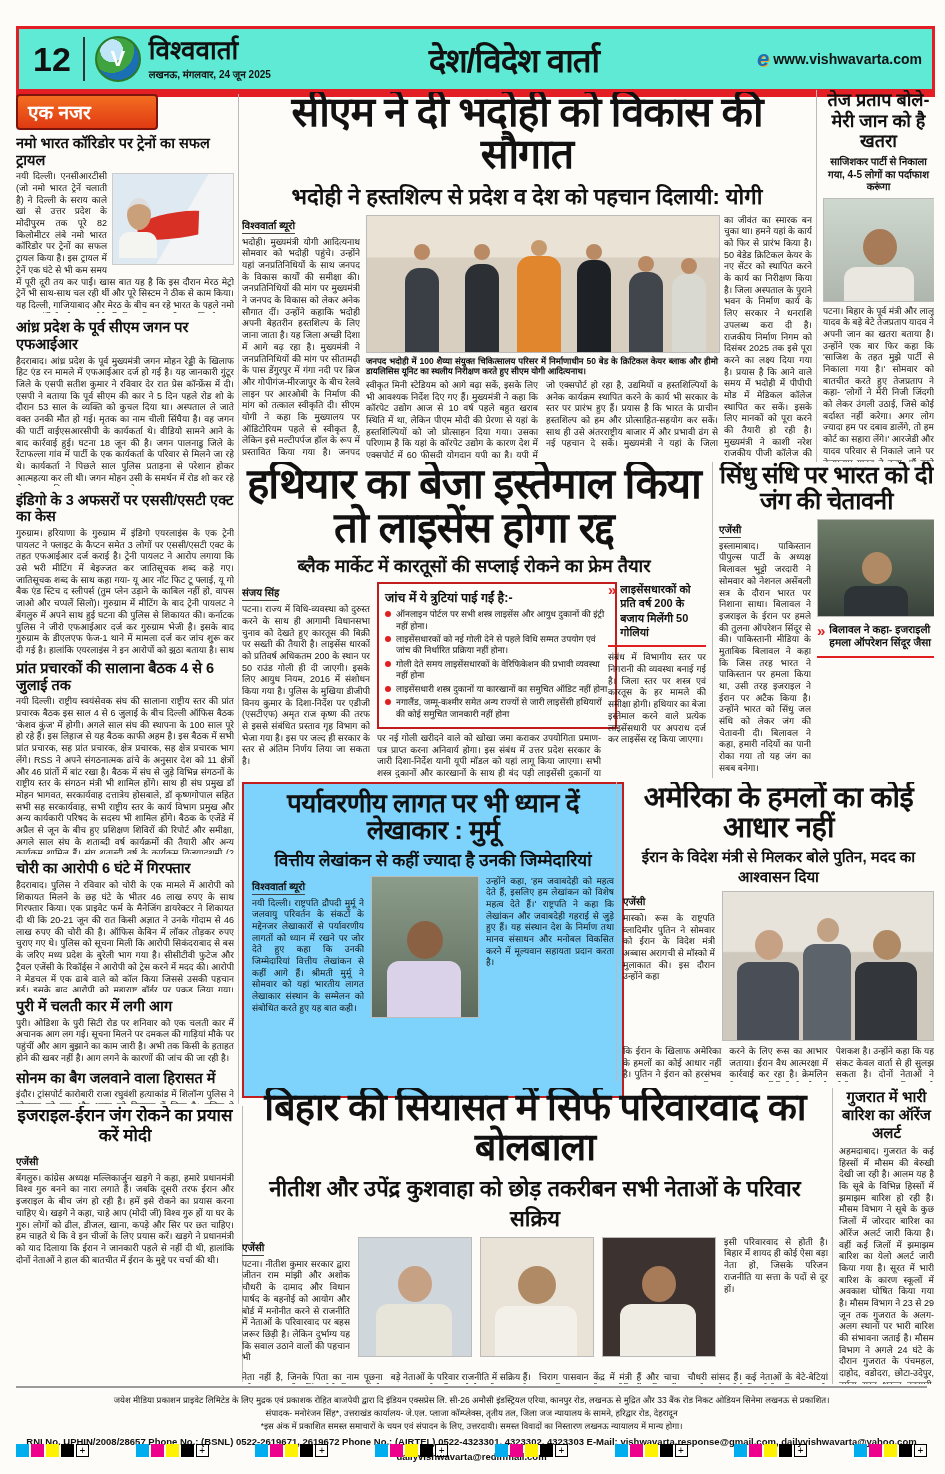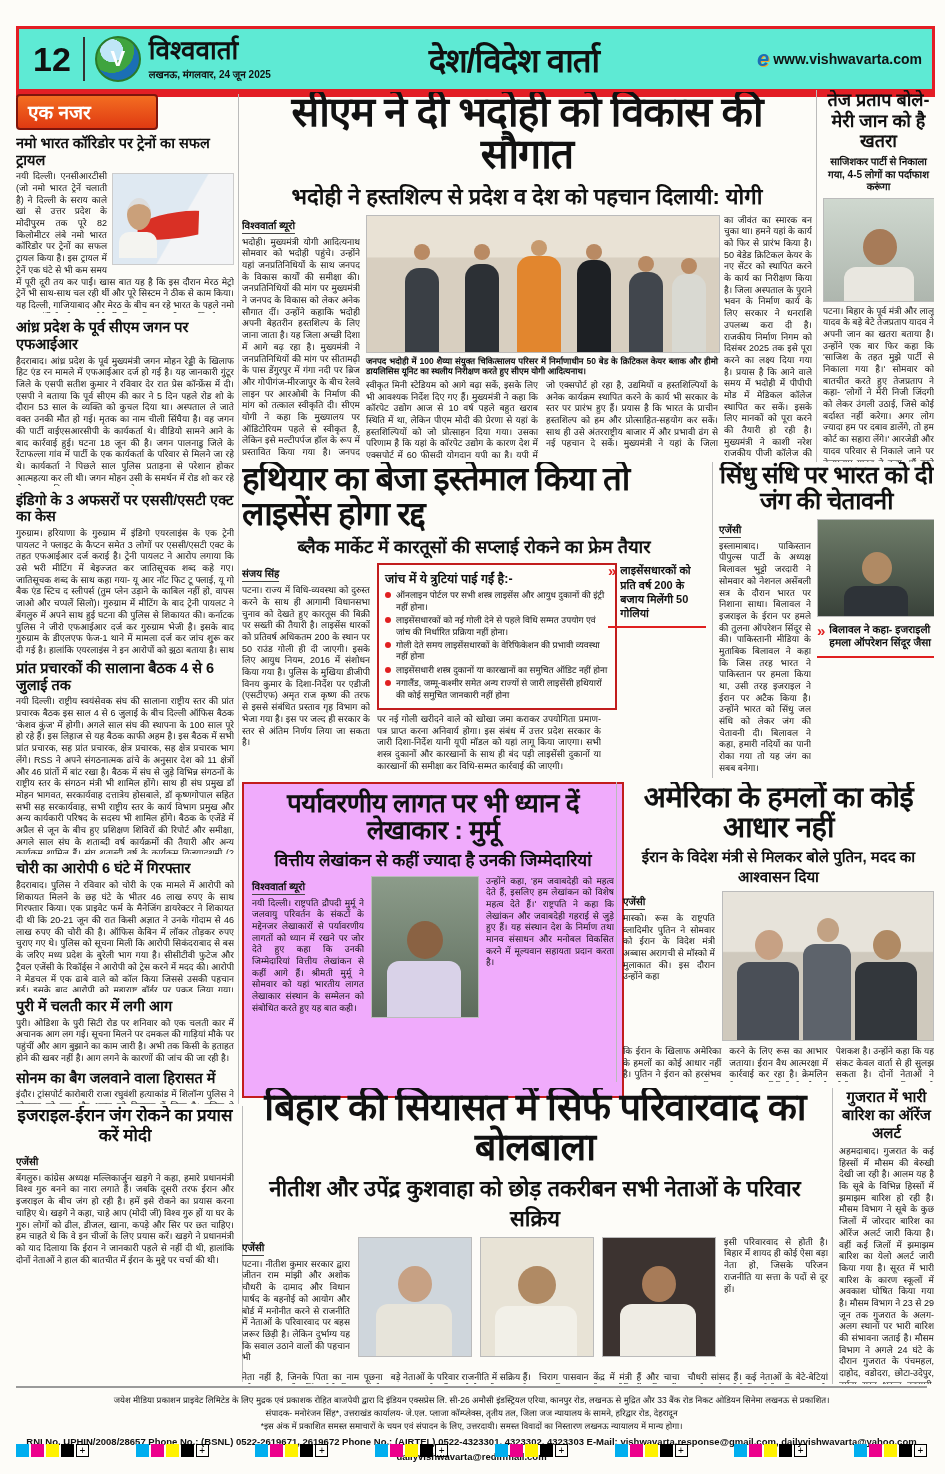--- a/index.html
+++ b/index.html
@@ -54,41 +54,41 @@
   .lp-fig.w1{left:305px;height:78px;background:#d9d9d2;}
   .lp-head{position:absolute;width:16px;height:16px;border-radius:50%;background:#b98a63;bottom:92px;}
   .lead-sub{column-count:2;column-gap:8px;margin-top:3px;height:88px;overflow:hidden;}
   
   .tej{left:816px;top:90px;width:111px;height:372px;border-left:1px solid #bbb;padding-left:6px;overflow:hidden;}
   .tej-h1{font-size:18px;font-weight:bold;text-align:center;line-height:1.15;}
   .tej-h2{font-size:10px;font-weight:bold;text-align:center;margin:4px 0;line-height:1.25;}
   .tej-photo{width:100%;height:102px;background:linear-gradient(#cfd8cf,#aeb6ae);}
   
   .weapons{left:242px;top:462px;width:464px;height:316px;overflow:hidden;}
-  .wp-h1{font-size:33px;font-weight:bold;letter-spacing:-1px;line-height:1.05;}
+  .wp-h1{font-size:42px;font-weight:bold;text-align:center;letter-spacing:-1px;line-height:1.05;}
   .wp-h2{font-size:18px;font-weight:bold;text-align:center;margin-top:3px;}
   .wp-row{display:flex;gap:7px;margin-top:5px;}
   .wp-c1{width:128px;flex:none;}
   .wp-box{width:224px;flex:none;border:2px solid #c21d1d;padding:5px 6px;background:#fffdf9;}
   .wp-box-title{font-size:12.5px;font-weight:bold;margin-bottom:3px;}
   .wp-li{display:flex;gap:5px;font-size:8.8px;line-height:1.3;margin-bottom:2px;}
   .dot{width:6px;height:6px;border-radius:50%;background:#e02020;flex:none;margin-top:2px;}
   .wp-c3{flex:1;}
   .pq{display:flex;gap:4px;font-size:11px;font-weight:bold;line-height:1.3;border-bottom:2px solid #e02020;padding-bottom:6px;}
   .pq .mark{color:#e02020;font-size:15px;line-height:1;}
   .wp-after{font-size:9px;line-height:1.3;margin-top:4px;}
   
   .sindhu{left:712px;top:462px;width:215px;height:316px;border-left:1px solid #bbb;padding-left:6px;overflow:hidden;}
   .sd-h1{font-size:24px;font-weight:bold;text-align:center;line-height:1.1;letter-spacing:-0.5px;}
   .sd-row{display:flex;gap:6px;margin-top:4px;}
   .sd-c1{width:92px;flex:none;}
   .sd-c2{flex:1;}
   .sd-photo{width:100%;height:96px;background:linear-gradient(#6f7d6a,#39423a);}
   
-  .murmu{left:242px;top:782px;width:362px;height:300px;border:2px solid #c21d1d;padding:6px 8px;overflow:hidden;background:#f0abfc;}
+  .murmu{left:242px;top:782px;width:362px;height:300px;border:2px solid #c21d1d;padding:6px 8px;overflow:hidden;background:#7dd3fc;}
   .mu-h1{font-size:26px;font-weight:bold;text-align:center;letter-spacing:-0.5px;line-height:1.05;}
   .mu-h2{font-size:17px;font-weight:bold;text-align:center;margin-top:3px;}
   .mu-row{display:flex;gap:7px;margin-top:5px;}
   .mu-c1{width:112px;flex:none;}
   .mu-photo{width:106px;height:140px;flex:none;background:linear-gradient(#8c9c8a,#5d6b5c);}
   .mu-c3{flex:1;}
   
   .putin{left:616px;top:782px;width:311px;height:300px;border-left:1px solid #bbb;padding-left:6px;overflow:hidden;}
   .pu-h1{font-size:29px;font-weight:bold;text-align:center;letter-spacing:-0.5px;line-height:1.05;}
   .pu-h2{font-size:15px;font-weight:bold;text-align:center;margin-top:3px;}
@@ -263,20 +263,21 @@
             <span>नगालैंड, जम्मू-कश्मीर समेत अन्य राज्यों से जारी लाइसेंसी हथियारों की कोई समुचित जानकारी नहीं होना</span>
           </div>
       </div>
       <div class="wp-after jt" style="height:88px;overflow:hidden;">पर नई गोली खरीदने वाले को खोखा जमा कराकर उपयोगिता प्रमाण-पत्र प्राप्त करना अनिवार्य होगा। इस संबंध में उत्तर प्रदेश सरकार के जारी दिशा-निर्देश यानी यूपी मॉडल को यहां लागू किया जाएगा। सभी शस्त्र दुकानों और कारखानों के साथ ही बंद पड़ी लाइसेंसी दुकानों या कारखानों की समीक्षा कर विधि-सम्मत कार्रवाई की जाएगी।</div>
     </div>
     <div class="wp-c3">
       <div class="pq">
           <span class="mark">»</span>
           <span>लाइसेंसधारकों को प्रति वर्ष 200 के बजाय मिलेंगी 50 गोलियां</span>
         </div>
+      <div class="body-txt jt" style="margin-top:5px;height:170px;overflow:hidden;">संबंध में विभागीय स्तर पर निगरानी की व्यवस्था बनाई गई है। जिला स्तर पर शस्त्र एवं कारतूस के हर मामले की समीक्षा होगी। हथियार का बेजा इस्तेमाल करने वाले प्रत्येक लाइसेंसधारी पर अपराध दर्ज कर लाइसेंस रद्द किया जाएगा।</div>
     </div>
   </div>
 </div>
 
 <div class="abs sindhu">
   <div class="sd-h1">सिंधु संधि पर भारत को दी जंग की चेतावनी</div>
   <div class="sd-row">
     <div class="sd-c1">
       <div class="byline">एजेंसी</div>
       <div class="body-txt jt" style="height:238px;overflow:hidden;">इस्लामाबाद। पाकिस्तान पीपुल्स पार्टी के अध्यक्ष बिलावल भुट्टो जरदारी ने सोमवार को नेशनल असेंबली सत्र के दौरान भारत पर निशाना साधा। बिलावल ने इजराइल के ईरान पर हमले की तुलना ऑपरेशन सिंदूर से की। पाकिस्तानी मीडिया के मुताबिक बिलावल ने कहा कि जिस तरह भारत ने पाकिस्तान पर हमला किया था, उसी तरह इजराइल ने ईरान पर अटैक किया है। उन्होंने भारत को सिंधु जल संधि को लेकर जंग की चेतावनी दी। बिलावल ने कहा, हमारी नदियों का पानी रोका गया तो यह जंग का सबब बनेगा।</div>

